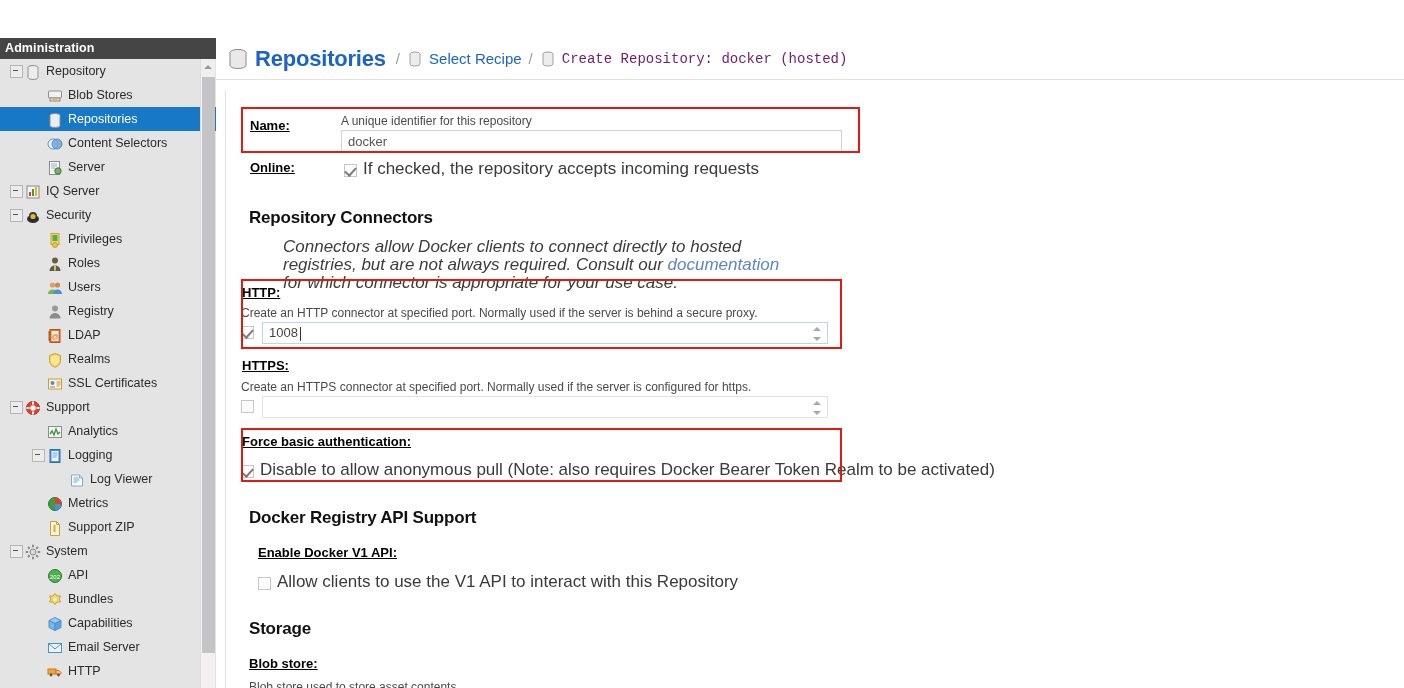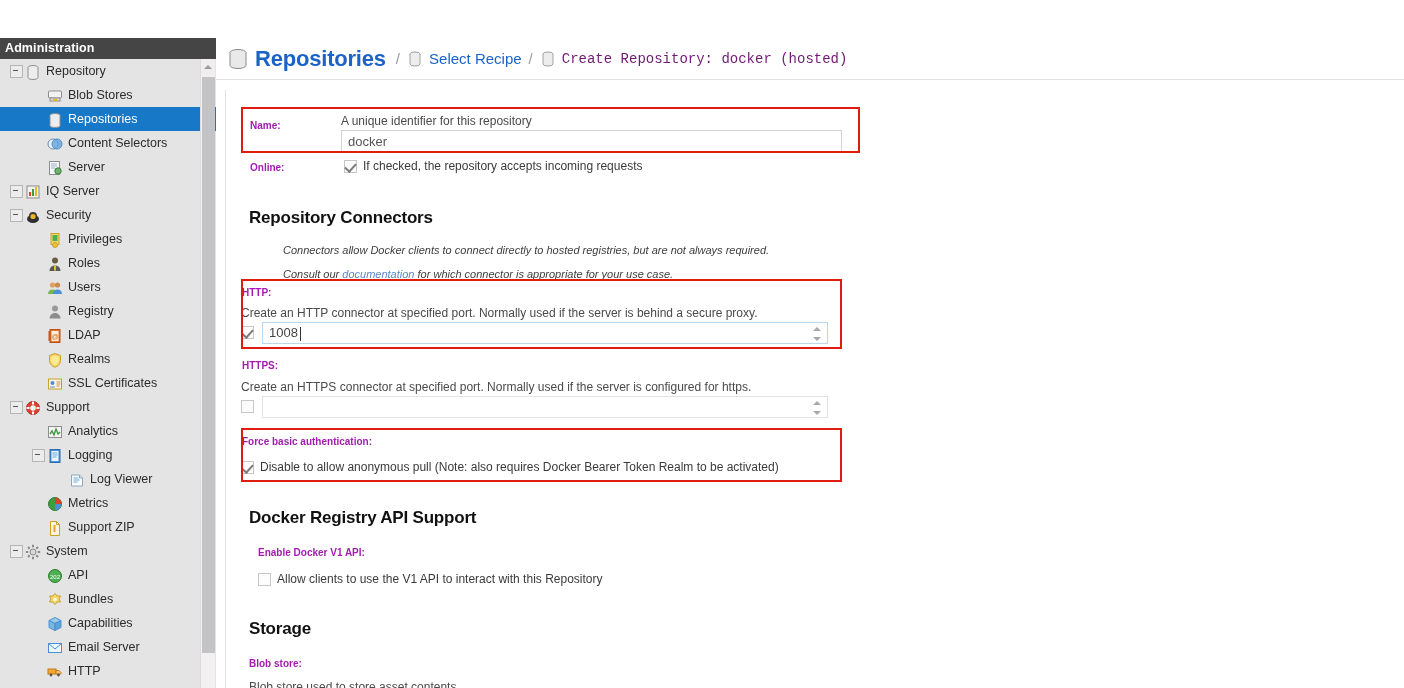--- a/index.html
+++ b/index.html
@@ -142,22 +142,23 @@
     border-left: 1px solid #e3e3e3;
     background: #ffffff;
     overflow: hidden;
   }
 
   .form { position: absolute; left: 0; top: 0; width: 1179px; }
 
   .row { position: absolute; }
   .fld-label {
     font-weight: bold;
-    font-size: 10px;
-    color: #a21caf;
+    font-size: 13px;
+    color: #000000;
+    text-decoration: underline;
   }
   .hint {
     font-size: 12px;
     color: #4a4a4a;
   }
   .txtinput {
     border: 1px solid #d3d3d3;
     background: #ffffff;
     height: 22px;
     line-height: 20px;
@@ -206,37 +207,37 @@
   .cbx.checked::after {
     content: "";
     position: absolute;
     left: 2px; top: 0px;
     width: 5px; height: 9px;
     border: solid #7b7b7b;
     border-width: 0 2px 2px 0;
     transform: rotate(42deg);
   }
   .cbx-text {
-    font-size: 12px;
+    font-size: 17px;
     color: #3a3a3a;
     margin-left: 6px;
     vertical-align: 1px;
   }
 
   .section-h {
     font-size: 17px;
     font-weight: bold;
     color: #111;
     letter-spacing: -0.2px;
   }
   .italic-note {
     font-style: italic;
-    font-size: 11px;
+    font-size: 17px;
     color: #3d3d3d;
-    line-height: 24px;
+    line-height: 18px;
     width: 500px;
   }
   .italic-note a { color: #5b86c4; text-decoration: none; font-style: italic; }
 
   .redbox {
     position: absolute;
     border: 2px solid #e01b10;
     pointer-events: none;
   }
 

